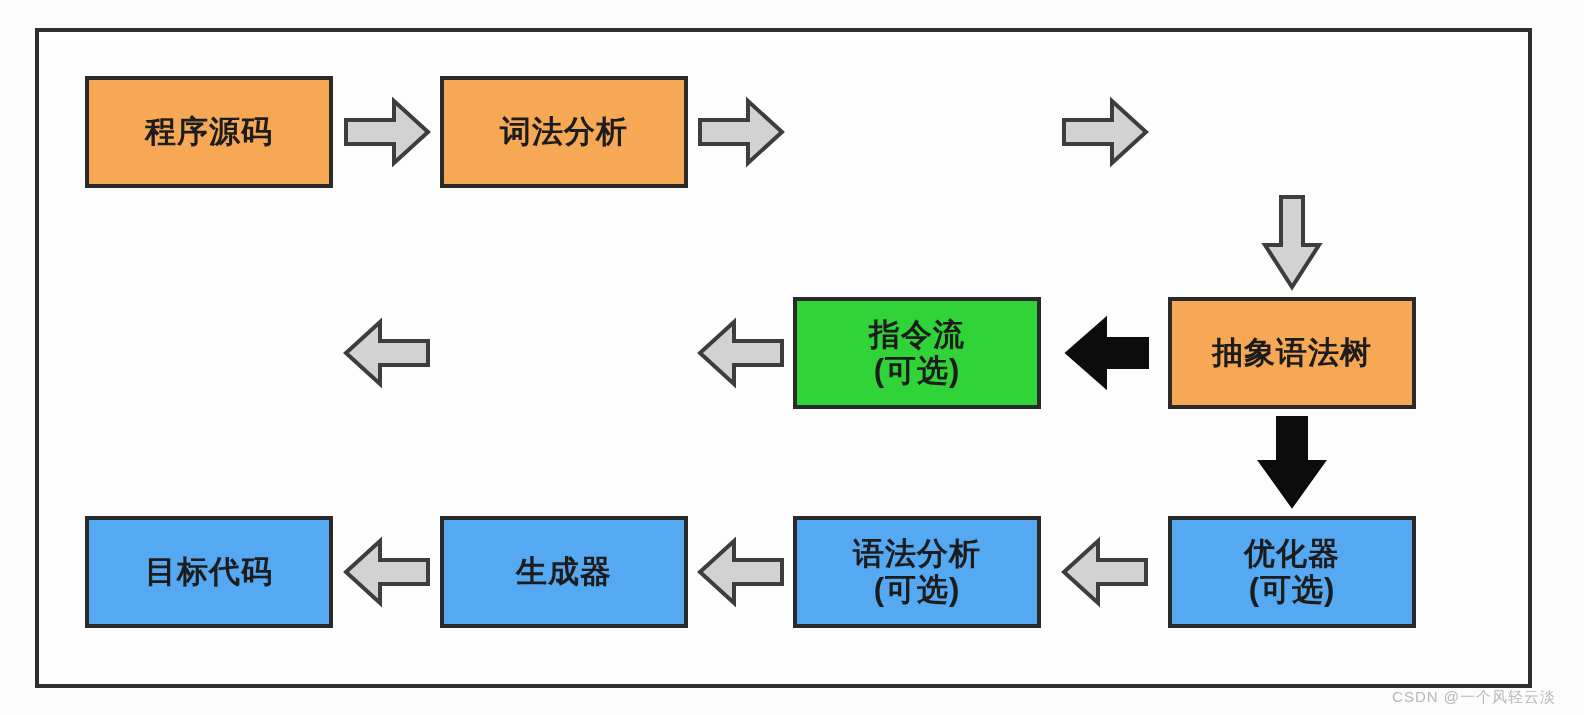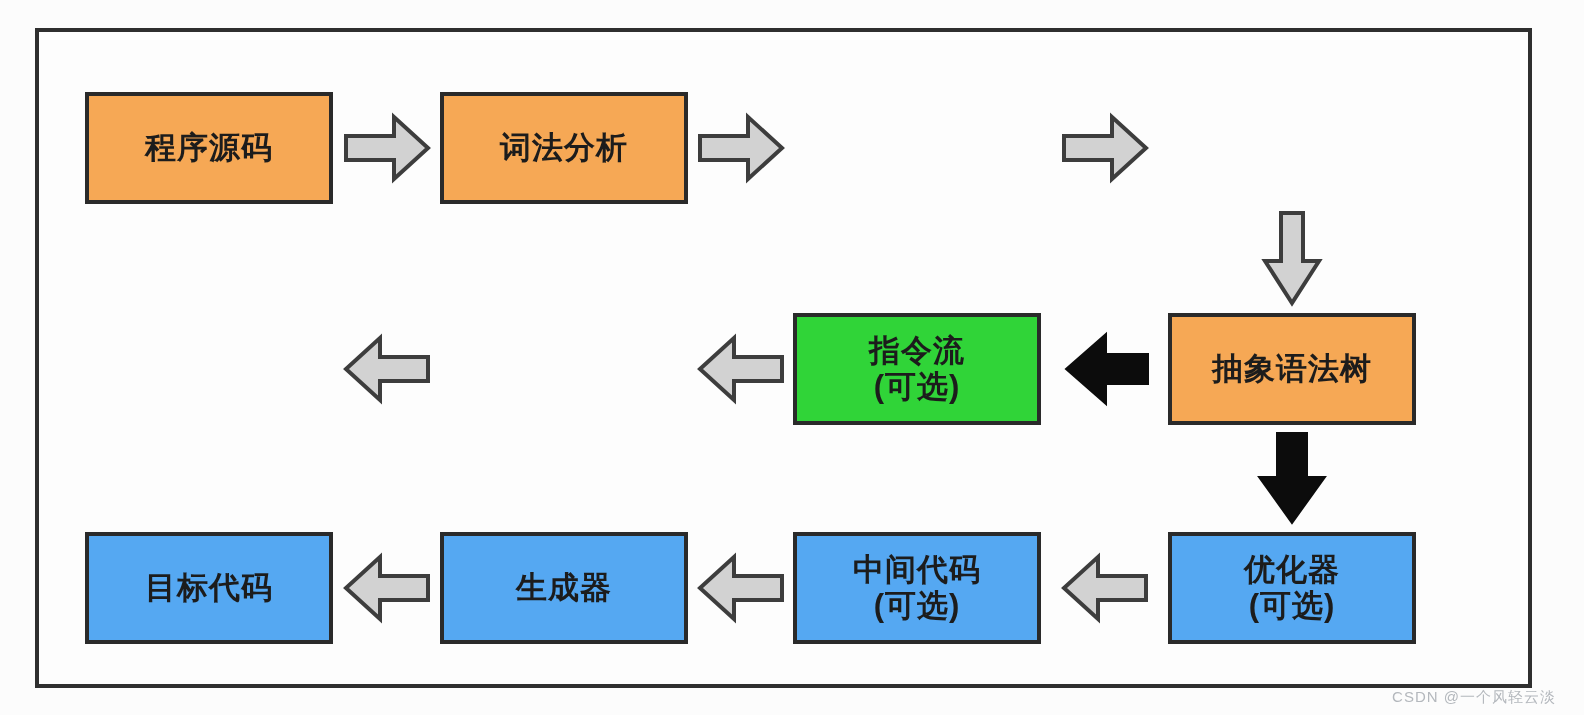--- a/index.html
+++ b/index.html
@@ -20,21 +20,21 @@
     left: 35px;
     top: 28px;
     width: 1489px;
     height: 652px;
     border: 4px solid var(--frame-border, #2f2f2f);
     background: #fdfdfd;
   }
   .grid {
     position: absolute;
     left: 46px;
-    top: 60px;
+    top: 44px;
     display: grid;
     grid-template-columns: 248px 107px 248px 105px 248px 127px 248px;
     grid-template-rows: 112px 109px 112px 107px 112px;
   }
   .node {
     border: 4px solid var(--box-border, #2a2a2a);
     box-sizing: border-box;
     display: flex;
     flex-direction: column;
     align-items: center;
@@ -140,21 +140,21 @@
       </div>
       <div class="node blue" style="grid-area:5/3">
         <span>生成器</span>
       </div>
       <div class="cell" style="grid-area:5/4">
         <svg width="90" height="78" viewBox="0 0 90 78">
           <polygon class="arrow-gray" points="86,27 38,27 38,8 4,39 38,70 38,51 86,51"></polygon>
         </svg>
       </div>
       <div class="node blue" style="grid-area:5/5">
-        <span>中间代码</span>
+        <span>语法分析</span>
         <span>(可选)</span>
       </div>
       <div class="cell" style="grid-area:5/6">
         <svg width="90" height="78" viewBox="0 0 90 78">
           <polygon class="arrow-gray" points="86,27 38,27 38,8 4,39 38,70 38,51 86,51"></polygon>
         </svg>
       </div>
       <div class="node blue" style="grid-area:5/7">
         <span>优化器</span>
         <span>(可选)</span>

